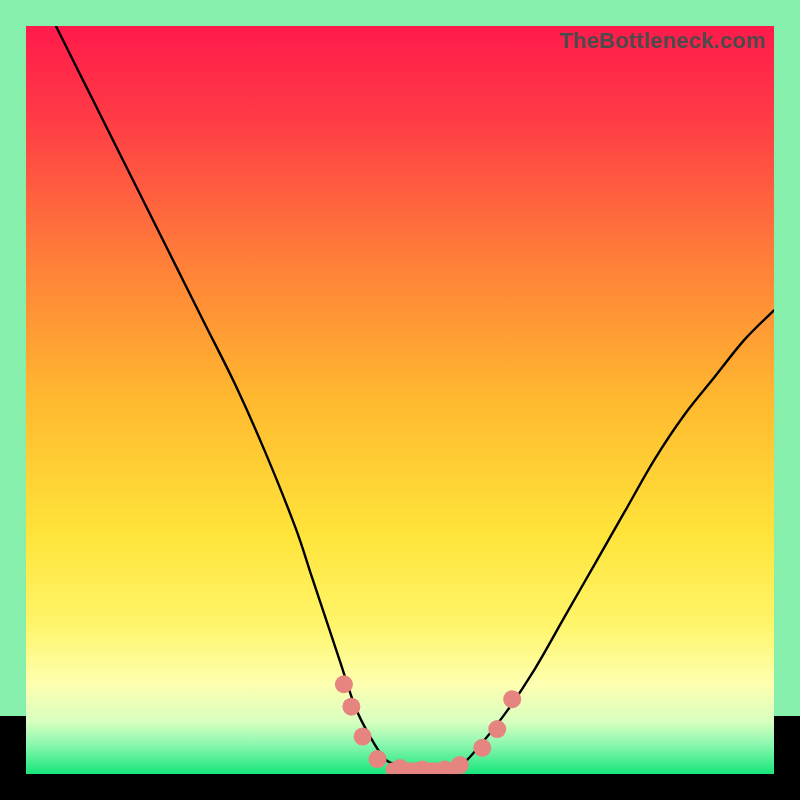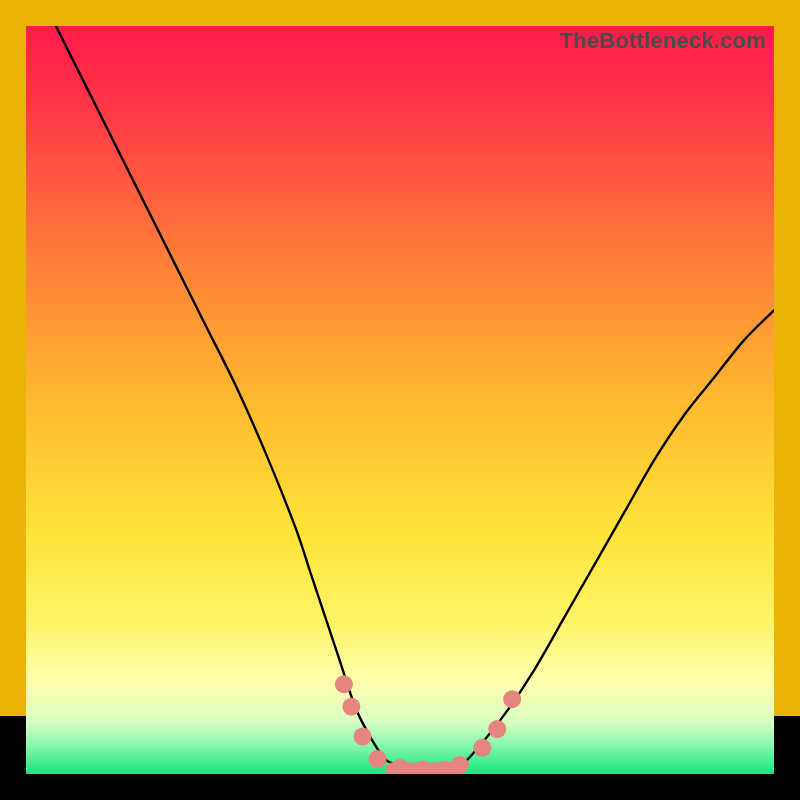--- a/index.html
+++ b/index.html
@@ -1,20 +1,20 @@
 <!DOCTYPE html>
 <html><head>
 <meta charset="utf-8">
 <style>
   * { margin: 0; padding: 0; box-sizing: border-box; }
   html, body { width: 800px; height: 800px; overflow: hidden; background: #000; }
   .frame {
     width: 800px;
     height: 716px;
-    background: #eab308;
+    background: #86efac;
     position: relative;
   }
   .plot-area {
     position: absolute;
     left: 26px;
     top: 26px;
     width: 748px;
     height: 748px;
     overflow: hidden;
   }

